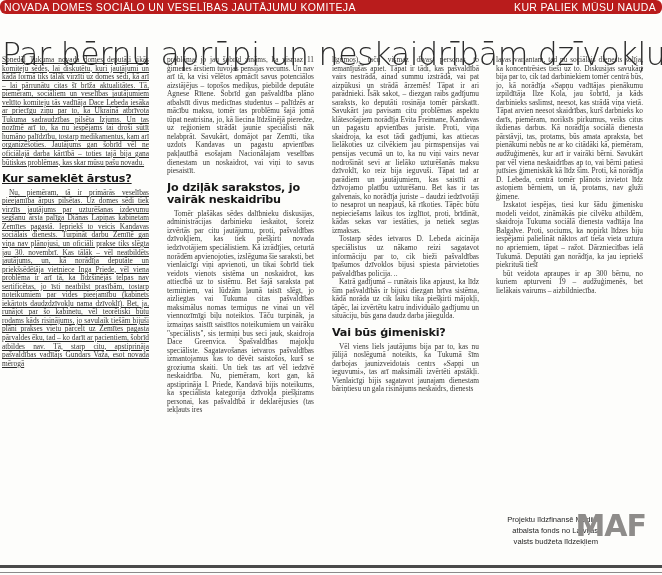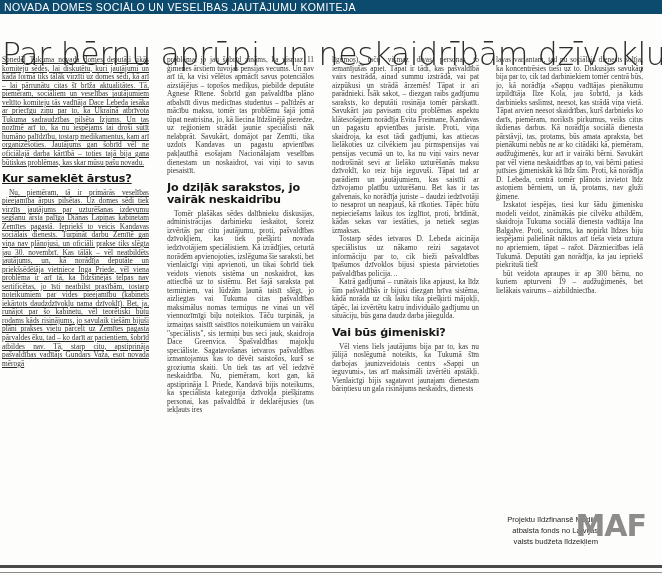--- a/index.html
+++ b/index.html
@@ -12,22 +12,23 @@
   }
   .page{
     position:relative;width:662px;height:575px;
     background:#fdfdfb;
     box-sizing:border-box;
   }
 
   
   .kicker-bar{
     position:absolute;left:0;top:0;width:662px;height:14px;
-    background:#0c4a6e;
+    background:#b91c1c;
     overflow:hidden;
+    border-radius:6px;
   }
   .kicker-left{
     position:absolute;left:4px;top:1px;
     font-family:"Liberation Sans", sans-serif;
     font-size:10.5px;letter-spacing:.35px;
     color:#ffffff;white-space:nowrap;
   }
   .kicker-right{
     position:absolute;right:6px;top:1px;
     font-family:"Liberation Sans", sans-serif;
@@ -133,20 +134,21 @@
     background:#8a8a8a;
   }
 </style>
 </head>
 <body>
 
 <div class="page">
 
   <div class="kicker-bar">
     <span class="kicker-left">NOVADA DOMES SOCIĀLO UN VESELĪBAS JAUTĀJUMU KOMITEJA</span>
+    <span class="kicker-right">KUR PALIEK MŪSU NAUDA</span>
   </div>
 
   <h1 class="headline">Par bērnu aprūpi un neskaidrībām dzīvokļu rindā</h1>
 
   <div class="cols">
     <div class="col c1">
         <p class="noind">Šonedēļ Tukuma novada domes deputāti tikās komiteju sēdēs, lai diskutētu, kuri jautājumi un kādā formā tiks tālāk virzīti uz domes sēdi, kā arī – lai pārrunātu citas šī brīža aktualitātes. Tā, piemēram, sociāliem un veselības jautājumiem veltīto komiteju tās vadītāja Dace Lebeda iesāka ar priecīgu ziņu par to, ka Ukrainā atbrīvota Tukuma sadraudzības pilsēta Izjums. Un tas nozīmē arī to, ka nu iespējams tai droši sūtīt humāno palīdzību, tostarp medikamentus, kam arī organizēšoties. Jautājums gan šobrīd vēl ne oficiālajā darba kārtībā – toties tajā bija gana būtiskas problēmas, kas skar mūsu pašu novadu.</p>
         <h2 class="subhead">Kur sameklēt ārstus?</h2>
         <p>Nu, piemēram, tā ir primārās veselības pieejamība ārpus pilsētas. Uz domes sēdi tiek virzīts jautājums par uzturēšanas izdevumu segšanu ārsta palīga Diānas Lapiņas kabinetam Zemītes pagastā. Iepriekš to veicis Kandavas sociālais dienests. Turpināt darbu Zemītē gan viņa nav plānojusi, un oficiāli prakse tiks slēgta jau 30. novembrī. Kas tālāk – vēl neatbildēts jautājums, un, kā norādīja deputāte un priekšsēdētāja vietniece Inga Priede, vēl viena problēma ir arī tā, ka līdzšinējās telpas nav sertificētas, jo īsti neatbilst prasībām, tostarp noteikumiem par vides pieejamību (kabinets iekārtots daudzdzīvokļu nama dzīvoklī). Bet, ja, runājot par šo kabinetu, vēl teorētiski būtu rodams kāds risinājums, jo savulaik tiešām bijuši plāni prakses vietu pārcelt uz Zemītes pagasta pārvaldes ēku, tad – ko darīt ar pacientiem, šobrīd atbildes nav. Tā, starp citu, apstiprināja pašvaldības vadītājs Gundars Važa, esot novada mērogā</p>
       </div>

